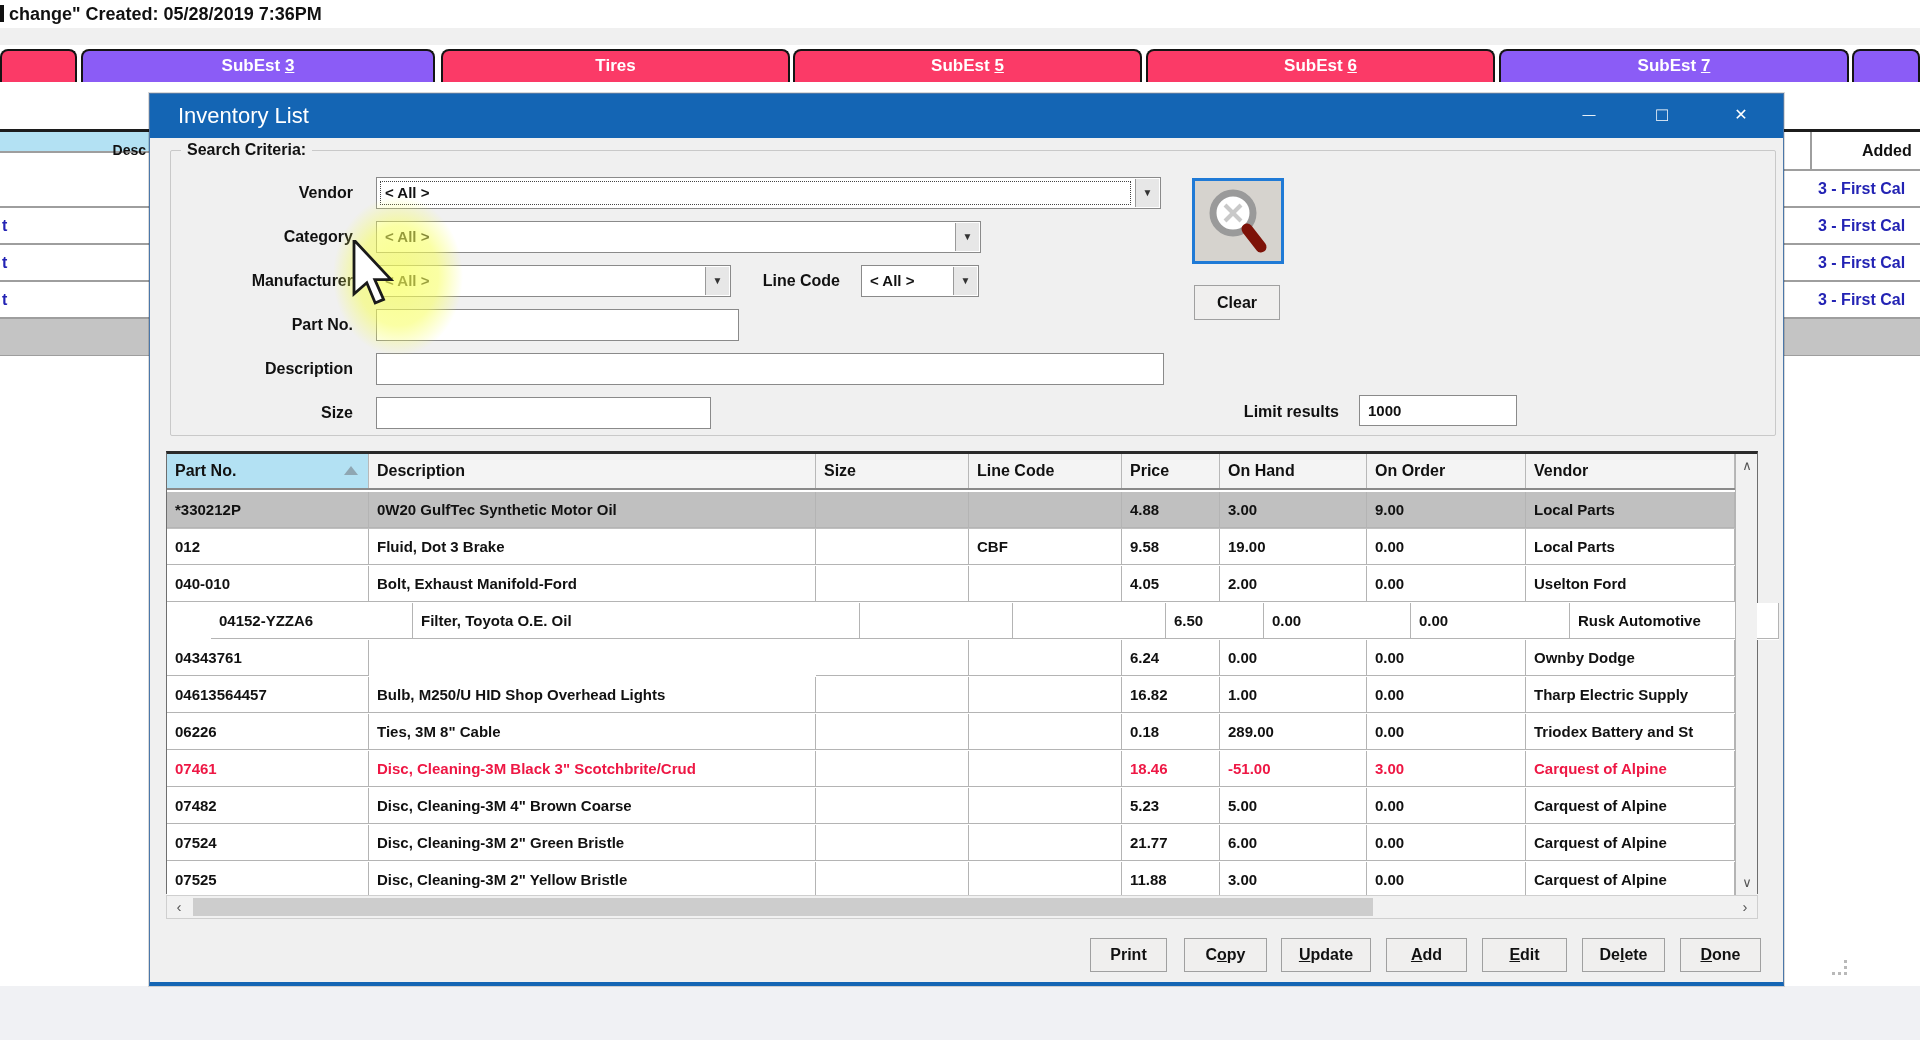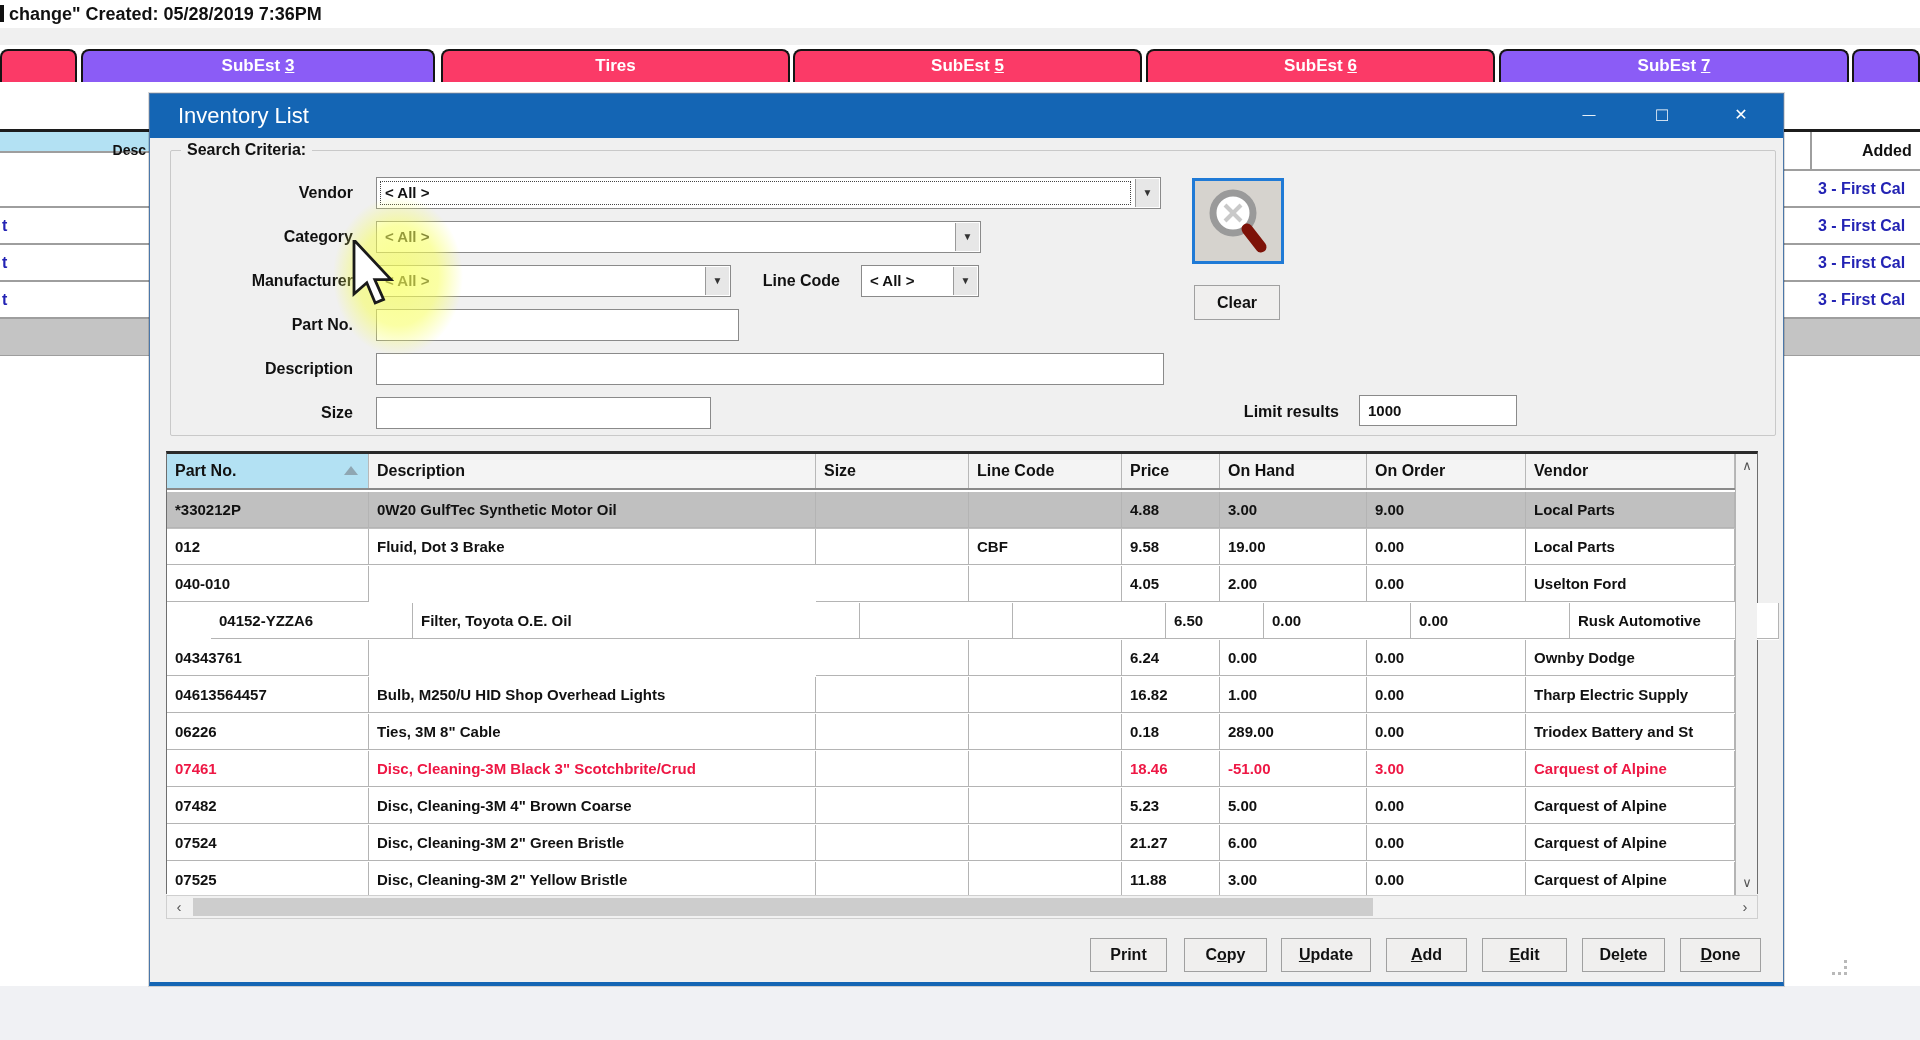--- a/index.html
+++ b/index.html
@@ -247,20 +247,21 @@
             <div class="gcell" style="left: 202px; width: 447px;">Fluid, Dot 3 Brake</div>
             <div class="gcell" style="left: 649px; width: 153px;"></div>
             <div class="gcell" style="left: 802px; width: 153px;">CBF</div>
             <div class="gcell" style="left: 955px; width: 98px;">9.58</div>
             <div class="gcell" style="left: 1053px; width: 147px;">19.00</div>
             <div class="gcell" style="left: 1200px; width: 159px;">0.00</div>
             <div class="gcell" style="left: 1359px; width: 209px;">Local Parts</div>
           </div>
           <div class="grow " style="top: 74px;">
             <div class="gcell" style="left: 0px; width: 202px;">040-010</div>
+            <div class="gcell" style="left: 202px; width: 447px;">Bolt, Exhaust Manifold-Ford</div>
             <div class="gcell" style="left: 649px; width: 153px;"></div>
             <div class="gcell" style="left: 802px; width: 153px;"></div>
             <div class="gcell" style="left: 955px; width: 98px;">4.05</div>
             <div class="gcell" style="left: 1053px; width: 147px;">2.00</div>
             <div class="gcell" style="left: 1200px; width: 159px;">0.00</div>
             <div class="gcell" style="left: 1359px; width: 209px;">Uselton Ford</div>
           </div>
           <div class="grow " style="top: 111px; margin-left: 44px;">
             <div class="gcell" style="left: 0px; width: 202px;">04152-YZZA6</div>
             <div class="gcell" style="left: 202px; width: 447px;">Filter, Toyota O.E. Oil</div>
@@ -318,21 +319,21 @@
             <div class="gcell" style="left: 955px; width: 98px;">5.23</div>
             <div class="gcell" style="left: 1053px; width: 147px;">5.00</div>
             <div class="gcell" style="left: 1200px; width: 159px;">0.00</div>
             <div class="gcell" style="left: 1359px; width: 209px;">Carquest of Alpine</div>
           </div>
           <div class="grow " style="top: 333px;">
             <div class="gcell" style="left: 0px; width: 202px;">07524</div>
             <div class="gcell" style="left: 202px; width: 447px;">Disc, Cleaning-3M 2" Green Bristle</div>
             <div class="gcell" style="left: 649px; width: 153px;"></div>
             <div class="gcell" style="left: 802px; width: 153px;"></div>
-            <div class="gcell" style="left: 955px; width: 98px;">21.27</div>
+            <div class="gcell" style="left: 955px; width: 98px;">21.77</div>
             <div class="gcell" style="left: 1053px; width: 147px;">6.00</div>
             <div class="gcell" style="left: 1200px; width: 159px;">0.00</div>
             <div class="gcell" style="left: 1359px; width: 209px;">Carquest of Alpine</div>
           </div>
           <div class="grow " style="top: 370px;">
             <div class="gcell" style="left: 0px; width: 202px;">07525</div>
             <div class="gcell" style="left: 202px; width: 447px;">Disc, Cleaning-3M 2" Yellow Bristle</div>
             <div class="gcell" style="left: 649px; width: 153px;"></div>
             <div class="gcell" style="left: 802px; width: 153px;"></div>
             <div class="gcell" style="left: 955px; width: 98px;">11.88</div>

